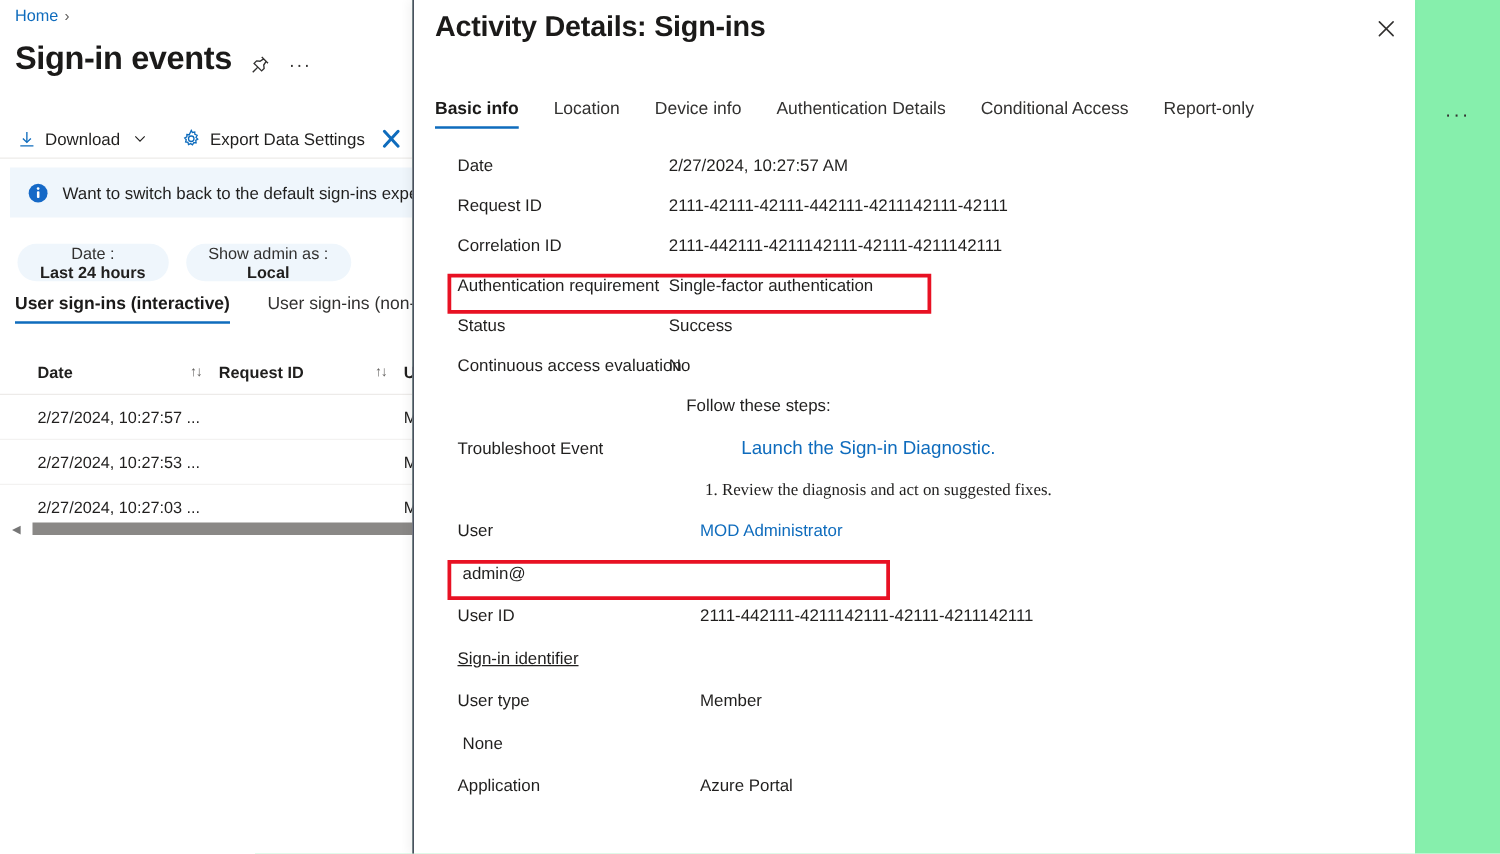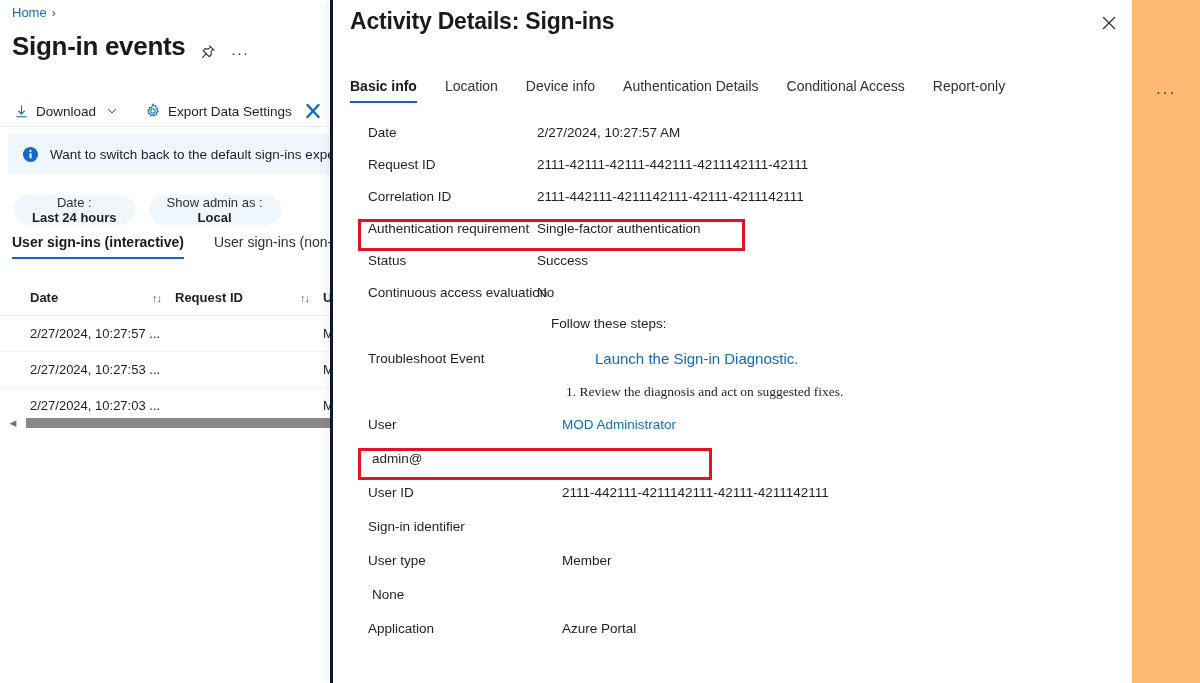--- a/index.html
+++ b/index.html
@@ -5,21 +5,21 @@
 <style>
   * { box-sizing: border-box; }
   html, body {
     margin: 0; padding: 0;
     width: 1200px; height: 683px;
     overflow: hidden;
     background: #ffffff;
     font-family: "Liberation Sans", "DejaVu Sans", sans-serif;
     -webkit-font-smoothing: antialiased;
   }
-  #root { position: relative; width: 1200px; height: 683px; background:#fdba74; }
+  #root { position: relative; width: 1200px; height: 683px; background:#86efac; }
 
   
   #bg-page {
     position: absolute; left: 0; top: 0;
     width: 330px; height: 683px;
     background: #ffffff;
     overflow: hidden;
   }
   
   #bg-inner { position: absolute; left: 0; top: 0; width: 900px; height: 683px; }
@@ -128,21 +128,21 @@
   .hs-thumb {
     position: absolute; left: 0; top: 0; height: 10px; width: 640px;
     background: #8a8886; border-radius: 0px; cursor: pointer;
   }
 
   
   #panel {
     position: absolute; left: 330px; top: 0;
     width: 802px; height: 683px;
     background: #ffffff;
-    border-left: 3px solid #0f172a;
+    border-left: 1px solid #0f172a;
     box-shadow: -3px 0 8px rgba(0,0,0,0.055);
     overflow: hidden;
   }
   .panel-title {
     position: absolute; left: 17px; top: 8px;
     font-size: 23px; font-weight: 600; color: #1b1a19;
     letter-spacing: -0.2px; white-space: nowrap;
   }
   #panel-close {
     position: absolute; right: 8px; top: 8px;
@@ -405,21 +405,21 @@
 
       <div class="drow" style="min-height:34px;">
         <div class="dvalue" style="padding-left:39px;">admin@</div>
       </div>
 
       <div class="drow" style="min-height:34px;">
         <div class="dlabel">User ID</div>
         <div class="dvalue" style="padding-left:39px;">2111-442111-4211142111-42111-4211142111</div>
       </div>
 
-      <div class="drow" style="min-height:34px;">
+      <div class="drow" style="min-height:34px;text-decoration:underline;">
         <div class="dlabel">Sign-in identifier</div>
         <div class="dvalue" style="padding-left:39px;"></div>
       </div>
 
       <div class="drow" style="min-height:34px;">
         <div class="dlabel">User type</div>
         <div class="dvalue" style="padding-left:39px;">Member</div>
       </div>
 
       <div class="drow" style="min-height:34px;">

